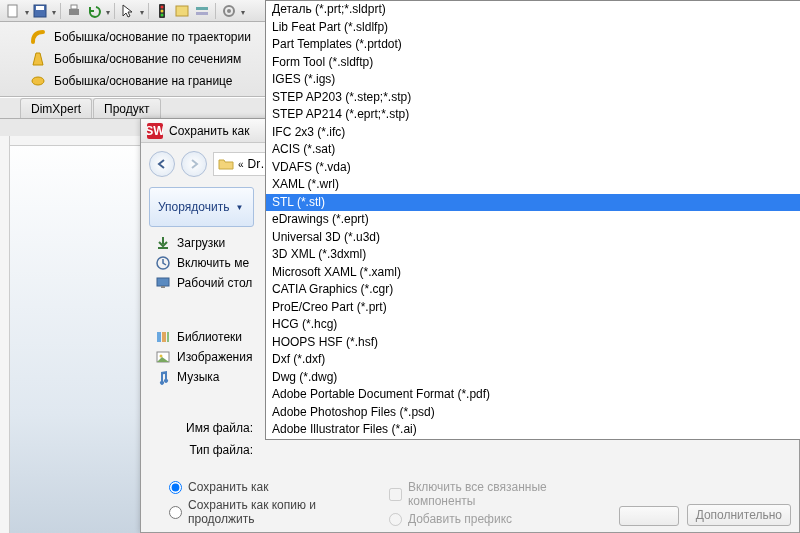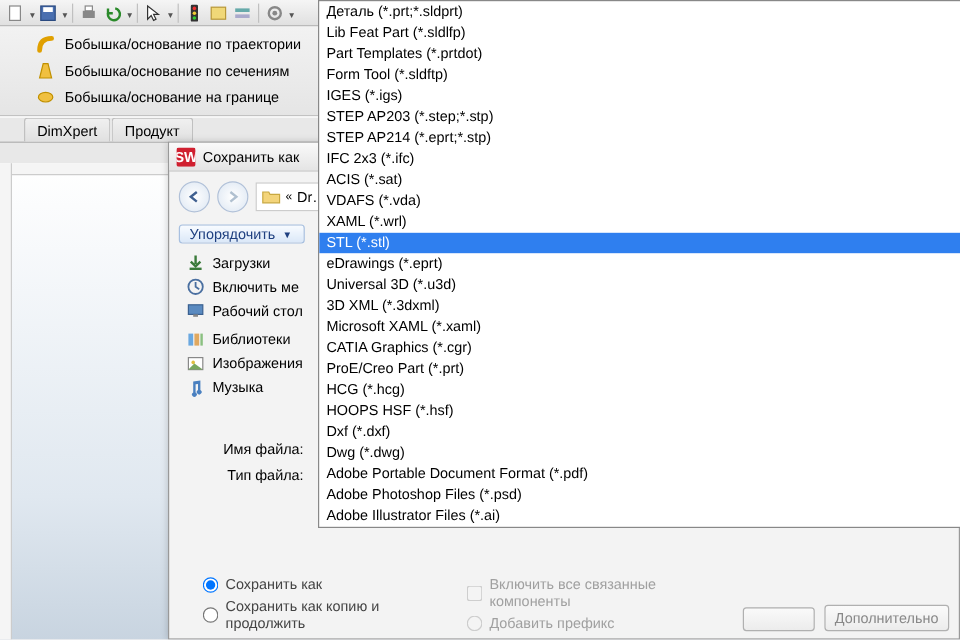--- a/index.html
+++ b/index.html
@@ -22,25 +22,25 @@
 .canvas .ruler-h { position: absolute; left: 0; top: 0; height: 10px; right: 0; border-bottom: 1px solid #ccc; background: #f5f5f5; }
 
 .dialog { position: absolute; left: 140px; top: 118px; right: 0; bottom: 0; background: #f3f3f3; border: 1px solid #999; box-shadow: 0 0 6px rgba(0,0,0,0.2); }
 .dlg-title { height: 24px; background: linear-gradient(#fafafa,#e4e4e4); border-bottom: 1px solid #c8c8c8; display: flex; align-items: center; padding: 0 6px; gap: 6px; }
 .dlg-body { padding: 6px 8px; }
 
 .navrow { display: flex; align-items: center; gap: 6px; height: 30px; }
 .navbtn { width: 26px; height: 26px; border-radius: 50%; background: radial-gradient(#fff,#dce6f2); border: 1px solid #b0c0d8; display: flex; align-items: center; justify-content: center; }
 .crumb { flex: 1; height: 24px; background: #fff; border: 1px solid #ccc; display: flex; align-items: center; padding: 0 4px; gap: 4px; }
 
-.org-btn { height: 16px; padding: 0 10px 0 8px; background: linear-gradient(#f8fbff,#dbe8f8); border: 1px solid #a8c0e0; border-radius: 3px; display: inline-flex; align-items: center; gap: 6px; color: #204080; }
+.org-btn { height: 40px; padding: 0 10px 0 8px; background: linear-gradient(#f8fbff,#dbe8f8); border: 1px solid #a8c0e0; border-radius: 3px; display: inline-flex; align-items: center; gap: 6px; color: #204080; }
 
 .sidebar { margin-top: 6px; width: 120px; }
 .side-item { display: flex; align-items: center; gap: 6px; padding: 2px 6px; }
-.side-group { margin-top: 4px; text-align: right; }
+.side-group { margin-top: 34px; text-align: right; }
 
 .form-area { margin-top: 30px; }
 .form-row { display: flex; align-items: center; padding: 4px 0; }
 .form-label { width: 112px; text-align: right; padding-right: 8px; }
 
 .save-opts { position: absolute; left: 28px; right: 8px; bottom: 6px; display: flex; gap: 40px; }
 .opt-col { display: flex; flex-direction: column; gap: 4px; }
 .radio, .check { display: flex; align-items: center; gap: 6px; color: #444; }
 .radio input, .check input { margin: 0; }
 .disabled { color: #a0a0a0; }

